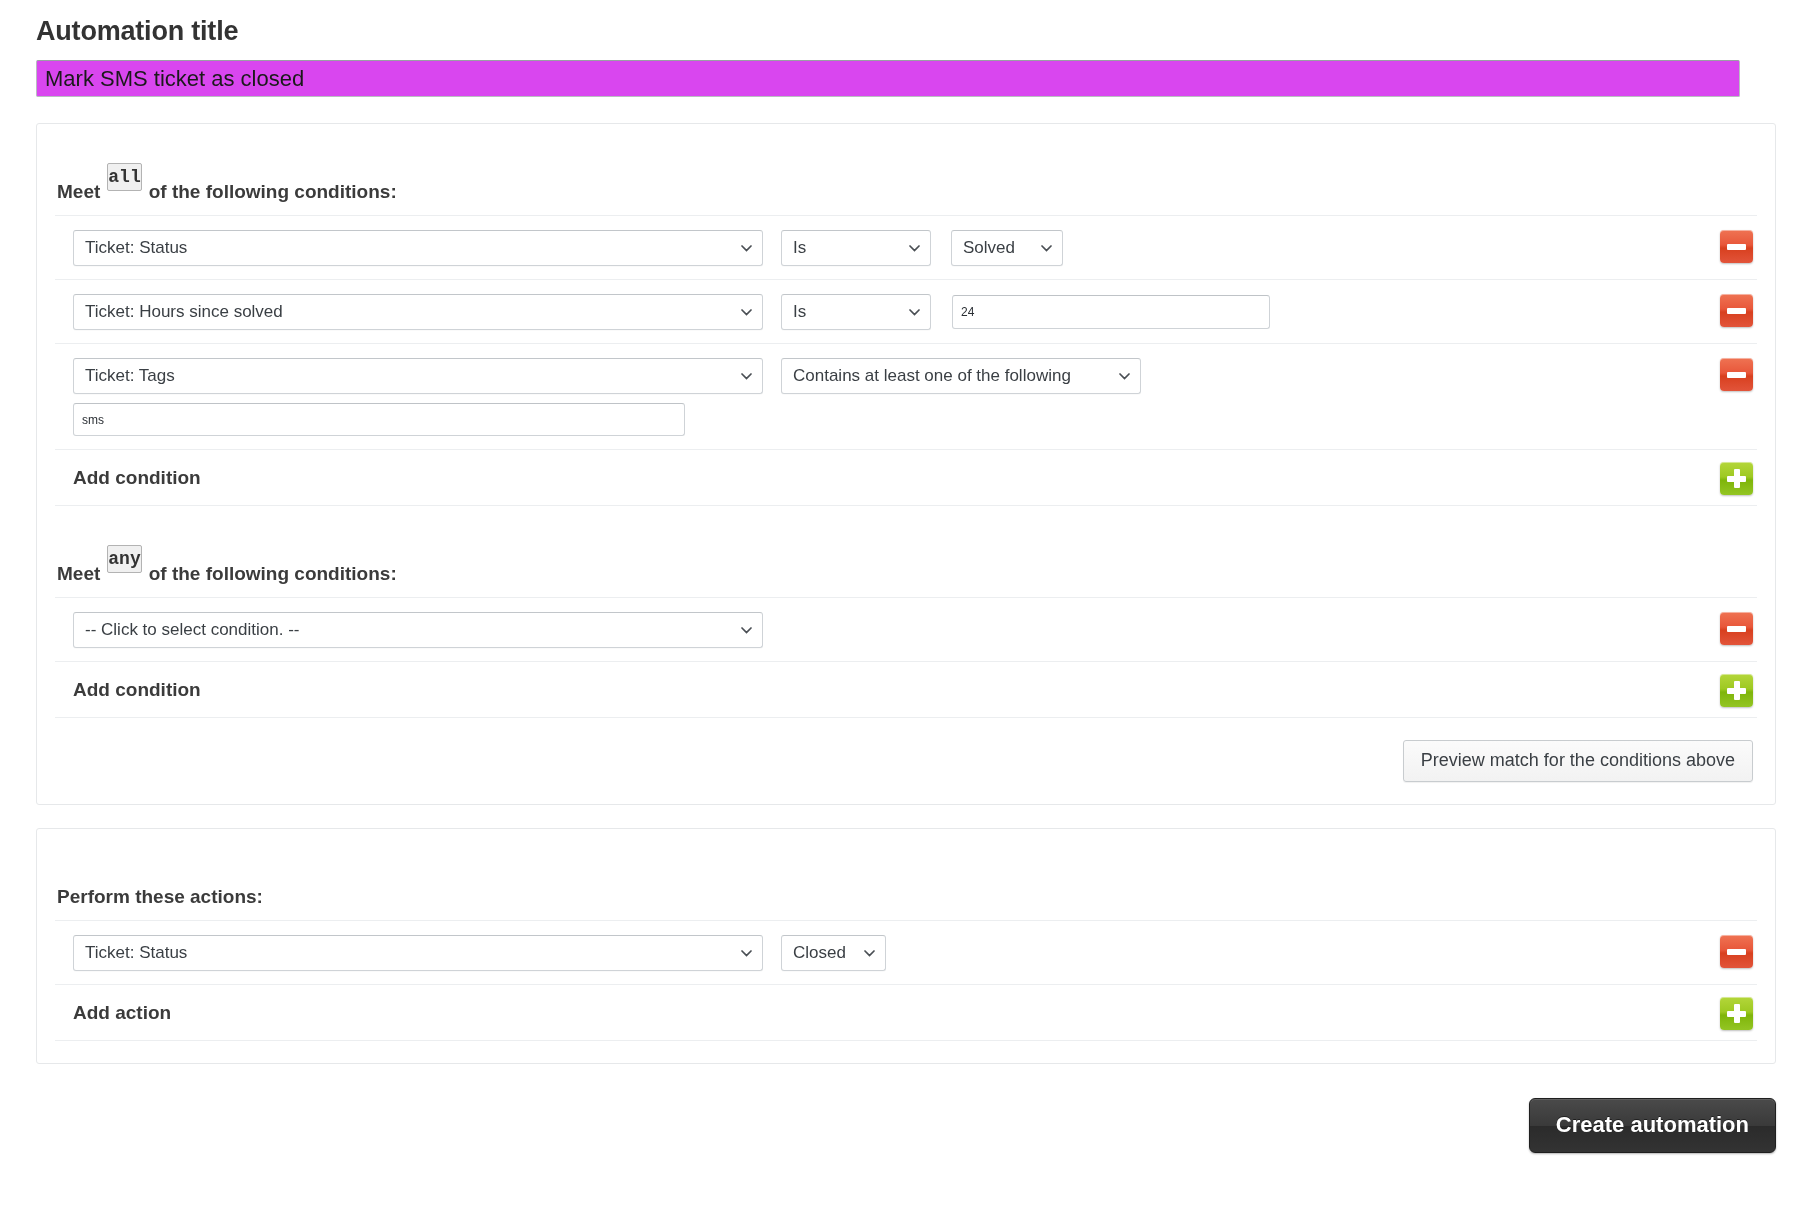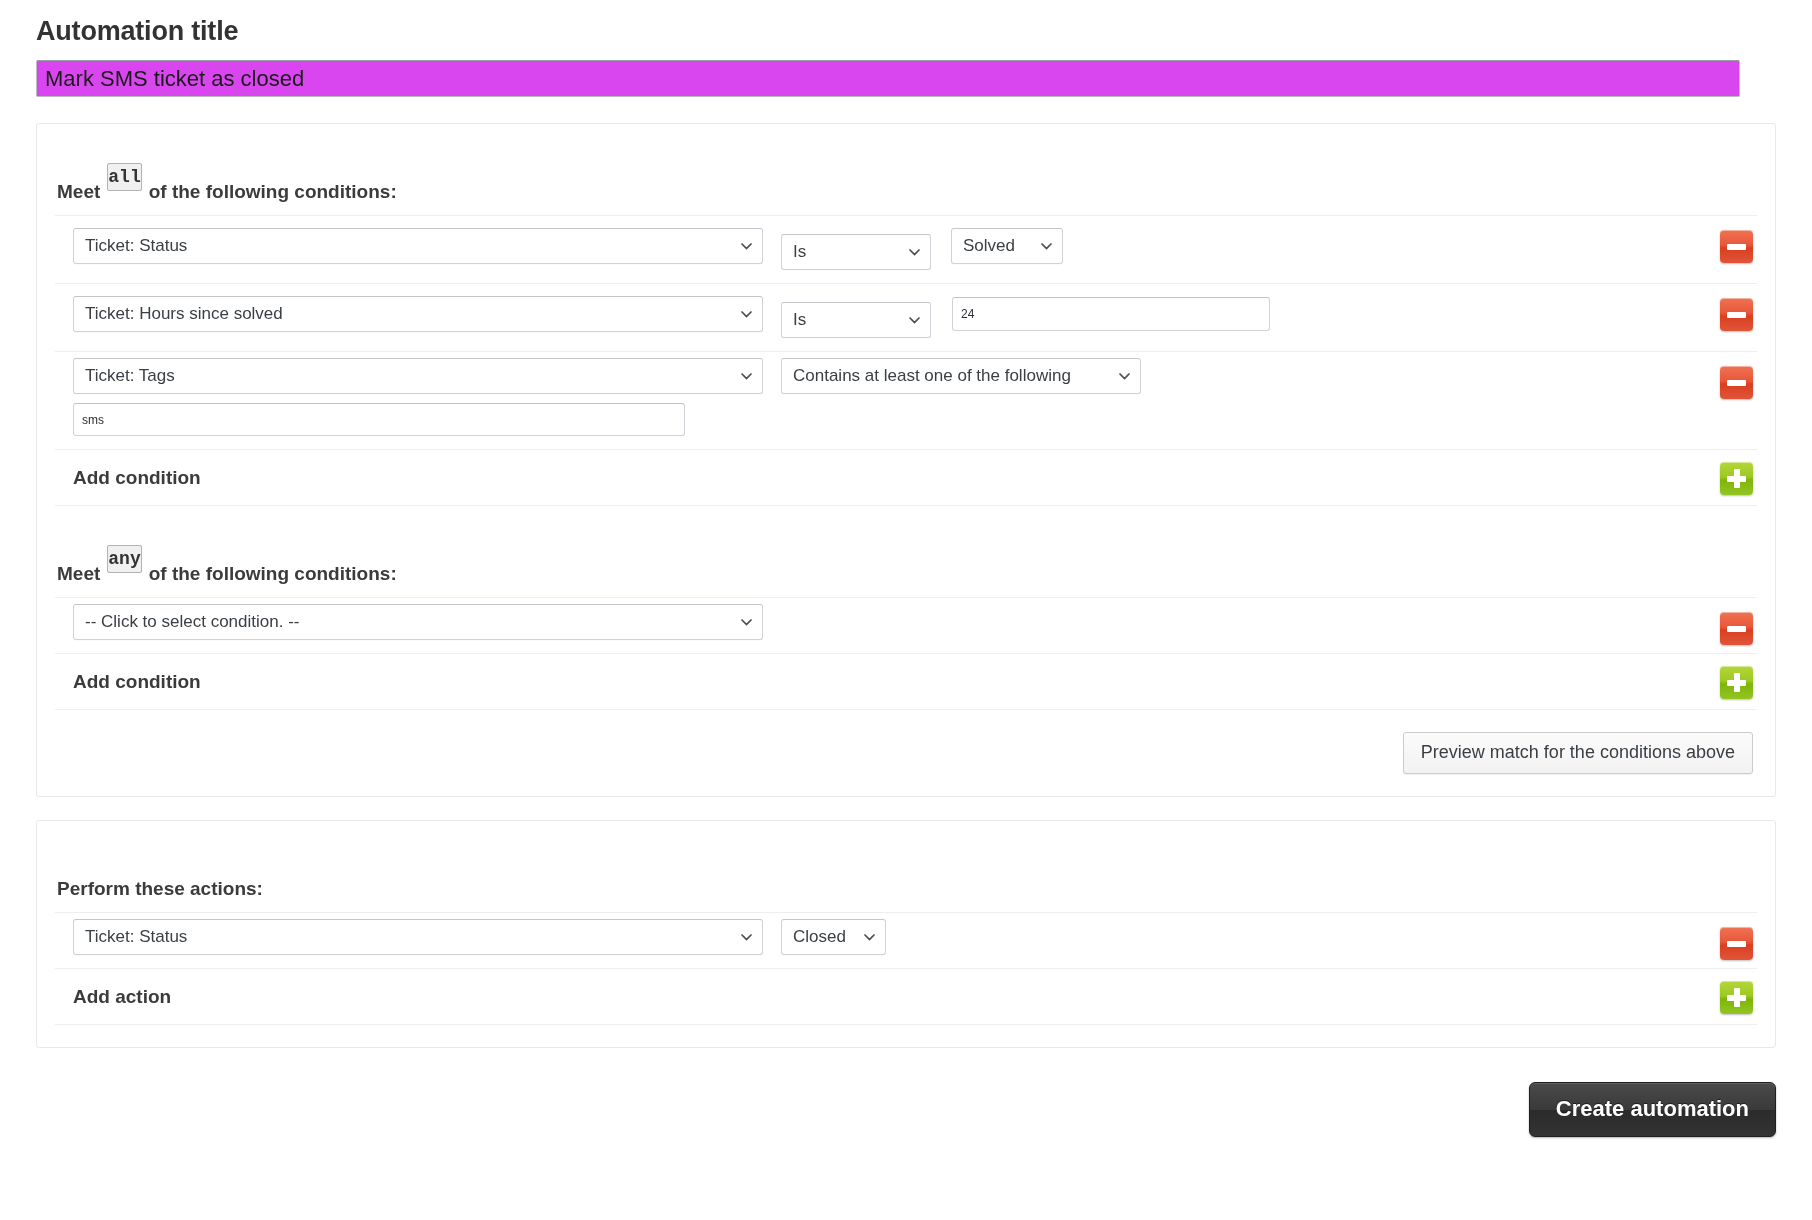--- a/index.html
+++ b/index.html
@@ -94,21 +94,21 @@
     font-weight: bold;
     color: #333333;
     font-family: Liberation Mono, monospace;
     vertical-align: middle;
   }
 
   
   .row {
     position: relative;
     border-top: 1px solid #eceef0;
-    padding: 6px 0 13px 0;
+    padding: 14px 0 13px 0;
     min-height: 36px;
     box-sizing: border-box;
   }
   .row-inner {
     display: flex;
     align-items: center;
     flex-wrap: wrap;
     gap: 0;
     padding-left: 18px;
   }
@@ -135,21 +135,21 @@
     right: 10px;
     top: 50%;
     width: 11px;
     height: 7px;
     margin-top: -3px;
     pointer-events: none;
   }
   .sel .caret svg { display: block; }
 
   .sel-field   { width: 690px; }
-  .sel-op      { width: 150px; margin-left: 18px; margin-top: 12px; }
+  .sel-op      { width: 150px; margin-left: 18px; }
   .sel-op-wide { width: 360px; margin-left: 18px; }
   .sel-val     { width: 112px; margin-left: 20px; }
   .sel-val-sm  { width: 105px; margin-left: 18px; }
   .sel-placeholder { width: 690px; }
 
   .txt {
     box-sizing: border-box;
     height: 33px;
     background: #ffffff;
     border: 1px solid #cfd3d7;

